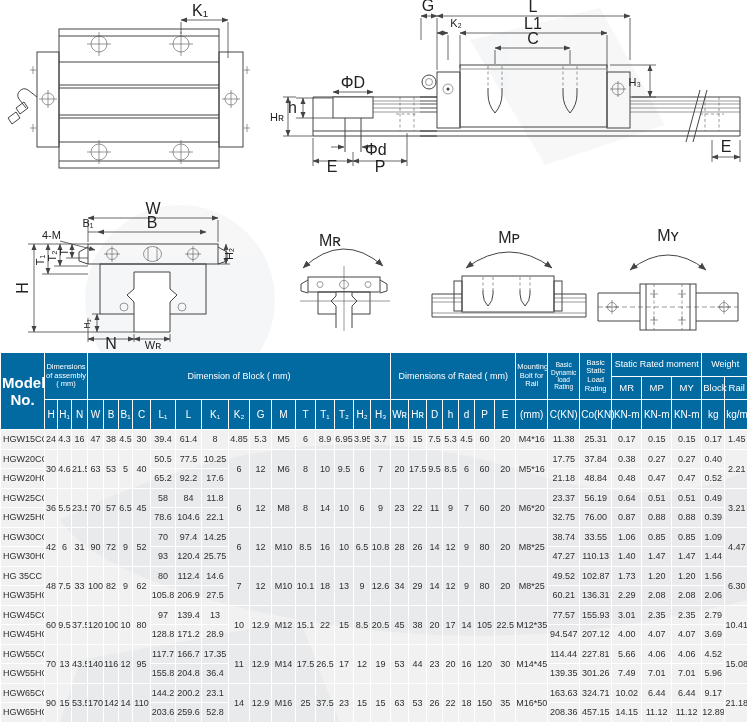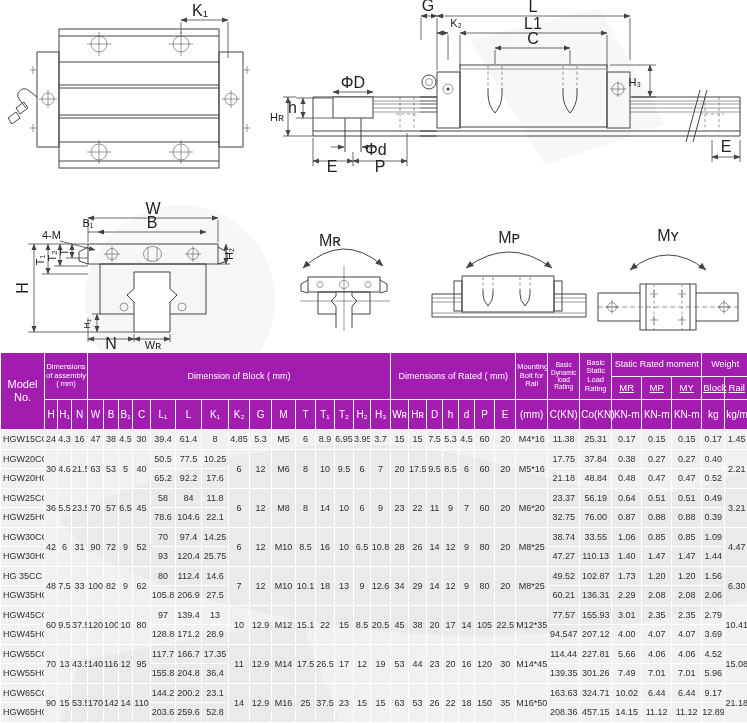--- a/index.html
+++ b/index.html
@@ -15,31 +15,31 @@
   .ln{stroke:#444;stroke-width:1;fill:none;}
   .thin{stroke:#555;stroke-width:.6;fill:none;}
   .dim{stroke:#444;stroke-width:.8;fill:none;}
   .dash{stroke-dasharray:3,2.5;}
   .wfill{fill:#fff;stroke:#444;stroke-width:1;}
   table{
     position:absolute;top:352px;left:0;z-index:3;width:748px;
     border-collapse:collapse;table-layout:fixed;
   }
   th{
-    background:#a21caf;color:#fff;font-weight:normal;
+    background:#0369a1;color:#fff;font-weight:normal;
     border:1px solid #fff;padding:0 1px;font-size:9px;line-height:1.15;
     text-align:center;vertical-align:middle;
   }
-  th.model{font-size:11px;}
+  th.model{font-size:15px;font-weight:bold;}
   th.small{font-size:7.5px;}
   th.tiny{font-size:6.5px;}
   th.sub{font-size:9.5px;}
   th.letters{font-size:10px;height:29px;}
   tr.h1 th{height:23px;}
-  tr.h2 th{height:22px;text-decoration:underline;}
+  tr.h2 th{height:22px;}
   td{
     background:rgba(190,192,198,0.22);
     border:1px solid #fff;padding:0;height:18.5px;
     font-size:9px;color:#2e2e2e;text-align:center;vertical-align:middle;
     overflow:hidden;white-space:nowrap;
   }
   td.model{text-align:left;padding-left:2px;}
 </style>
 </head>
 <body>

